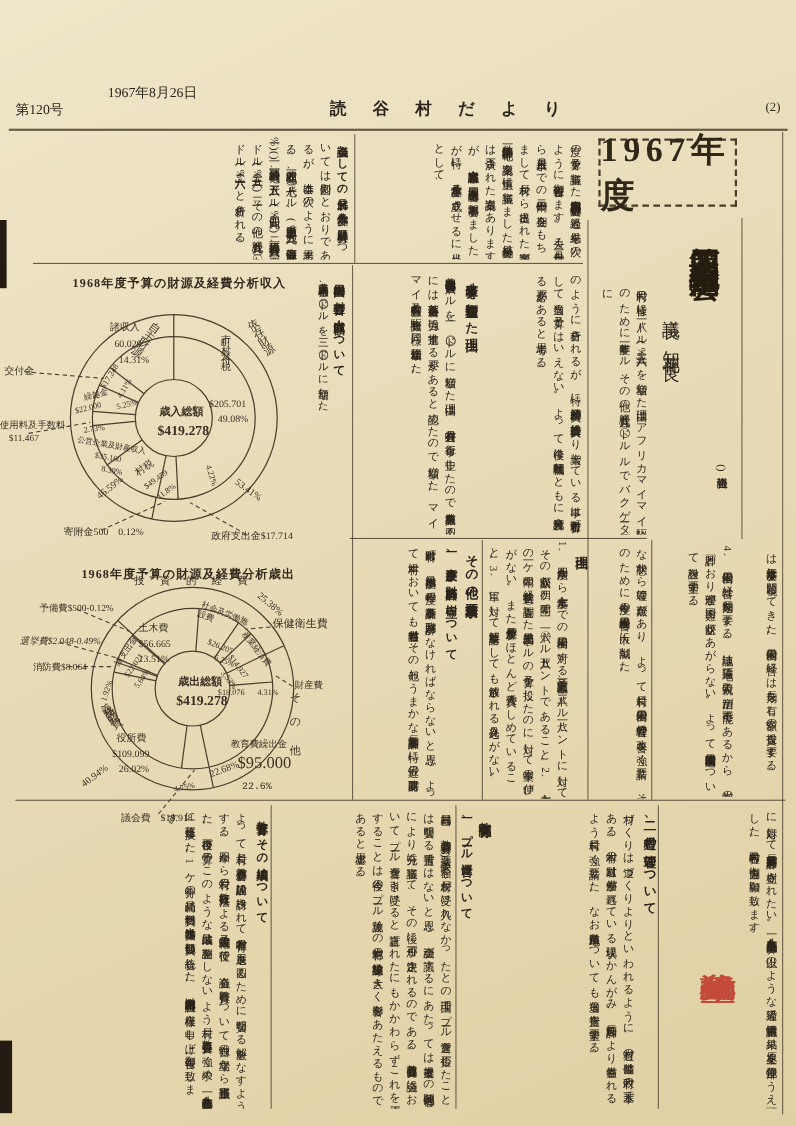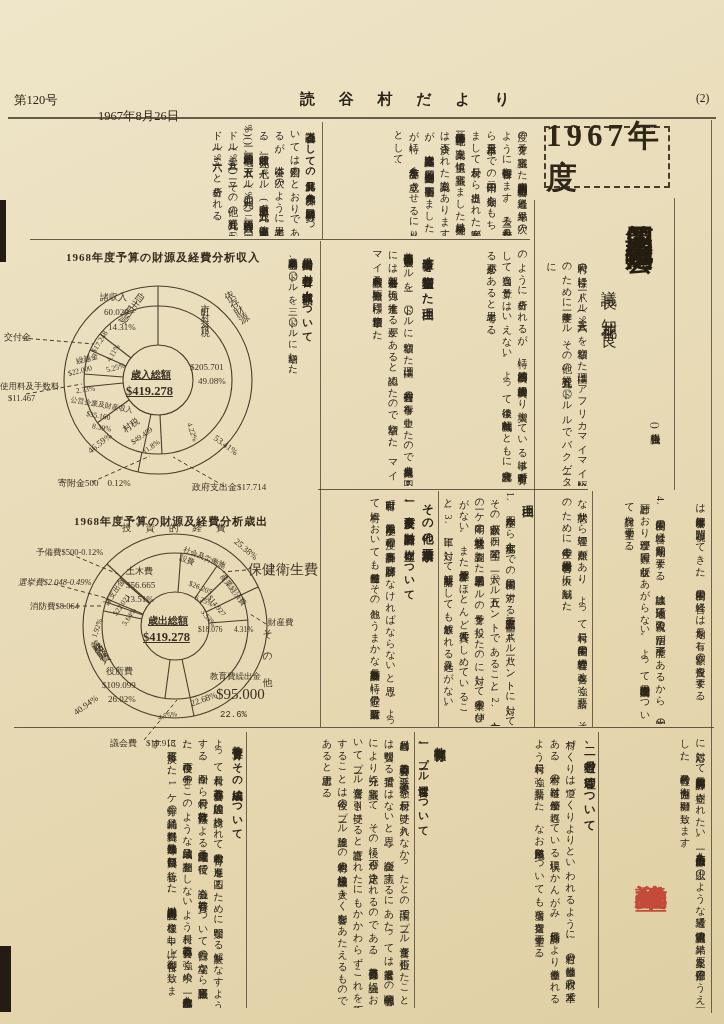--- a/index.html
+++ b/index.html
@@ -10,21 +10,21 @@
     color:#2b241a;
   }
   .abs{position:absolute;}
   .v{writing-mode:vertical-rl;text-orientation:mixed;}
   .blk{position:absolute;overflow:hidden;font-size:10px;line-height:1.55;letter-spacing:.5px;text-align:left;}
   .vhead{position:absolute;overflow:hidden;font-weight:700;font-size:11.5px;letter-spacing:1px;}
   .hr{position:absolute;background:#46392a;opacity:.8;height:1px;}
   .vr{position:absolute;background:#46392a;opacity:.75;width:1px;}
   .lbl{position:absolute;font-size:8.5px;line-height:1.15;white-space:nowrap;color:#3a3023;}
   .lbl.small{font-size:7.5px;}
-  .lbl.center{text-align:left;text-decoration:underline;}
+  .lbl.center{text-align:right;}
   .chart{position:absolute;}
   .chart svg{position:absolute;left:0;top:0;overflow:visible;}
   .ctitle{position:absolute;font-size:11px;letter-spacing:1px;font-weight:700;color:#33291c;white-space:nowrap;text-align:right;}
   .hub1{font-size:10px;font-weight:700;}
   .hub2{font-size:12.5px;font-weight:700;}
   .ringlbl{position:absolute;font-size:10px;letter-spacing:9px;color:#3a3023;}
   .stamp{
     position:absolute;writing-mode:vertical-rl;font-weight:700;color:#c0392b;
     opacity:.88;font-size:20px;line-height:1;letter-spacing:1px;
     transform:scale(1.6,1.02);transform-origin:top right;
@@ -34,21 +34,21 @@
   .box1967{
     position:absolute;border:2px dashed #4a3d2b;display:flex;align-items:center;justify-content:center;
     font-size:31px;font-weight:700;letter-spacing:5px;color:#2f2718;
   }
   .note{font-size:10px;line-height:1.4;}
 </style>
 </head>
 <body>
 
 <div class="hdr" style="left:14px;top:92px;">第120号</div>
-<div class="hdr" style="left:98px;top:108px;">1967年8月26日</div>
+<div class="hdr" style="left:98px;top:76px;">1967年8月26日</div>
 <div class="hdr" style="left:300px;top:90px;font-size:15px;letter-spacing:10px;font-weight:700;">読 谷 村 だ よ り</div>
 <div class="hdr" style="left:696px;top:92px;font-size:11.5px;">(2)</div>
 <div class="hr" style="left:8px;top:117px;width:708px;height:2px;"></div>
 
 <div class="artifact" style="left:0;top:200px;width:6px;height:62px;"></div>
 <div class="artifact" style="left:0;top:946px;width:11px;height:66px;"></div>
 
 <div class="vr" style="left:711px;top:120px;height:893px;"></div>
 <div class="hr" style="left:30px;top:239px;width:500px;"></div>
 <div class="hr" style="left:318px;top:489px;width:270px;"></div>
@@ -247,20 +247,20 @@
 
   <div class="lbl" style="left:6px;top:34px;font-size:8.5px;">
     <span>予備費</span><span>$500</span>-<span>0.12%</span>
   </div>
   <div class="lbl" style="left:-12px;top:64px;font-size:8.5px;font-style:italic;">
     <span>選挙費</span><span>$2.048</span>-<span>0.49%</span>
   </div>
   <div class="lbl" style="left:0px;top:88px;font-size:8.5px;">
     <span>消防費</span><span>$8.064</span>
   </div>
-  <div class="lbl" style="left:218px;top:48px;font-size:14px;">保健衛生費</div>
+  <div class="lbl" style="left:218px;top:48px;font-size:10px;">保健衛生費</div>
   <div class="lbl" style="left:238px;top:104px;font-size:8.5px;">財産費</div>
   <div class="lbl" style="left:80px;top:224px;font-size:9px;">
     <span>議会費</span>　<span>$19.918</span>
   </div>
 </div>
 
 <div class="stamp" style="left:648px;top:868px;height:150px;">読谷村史編集室</div>
 
 </body></html>

